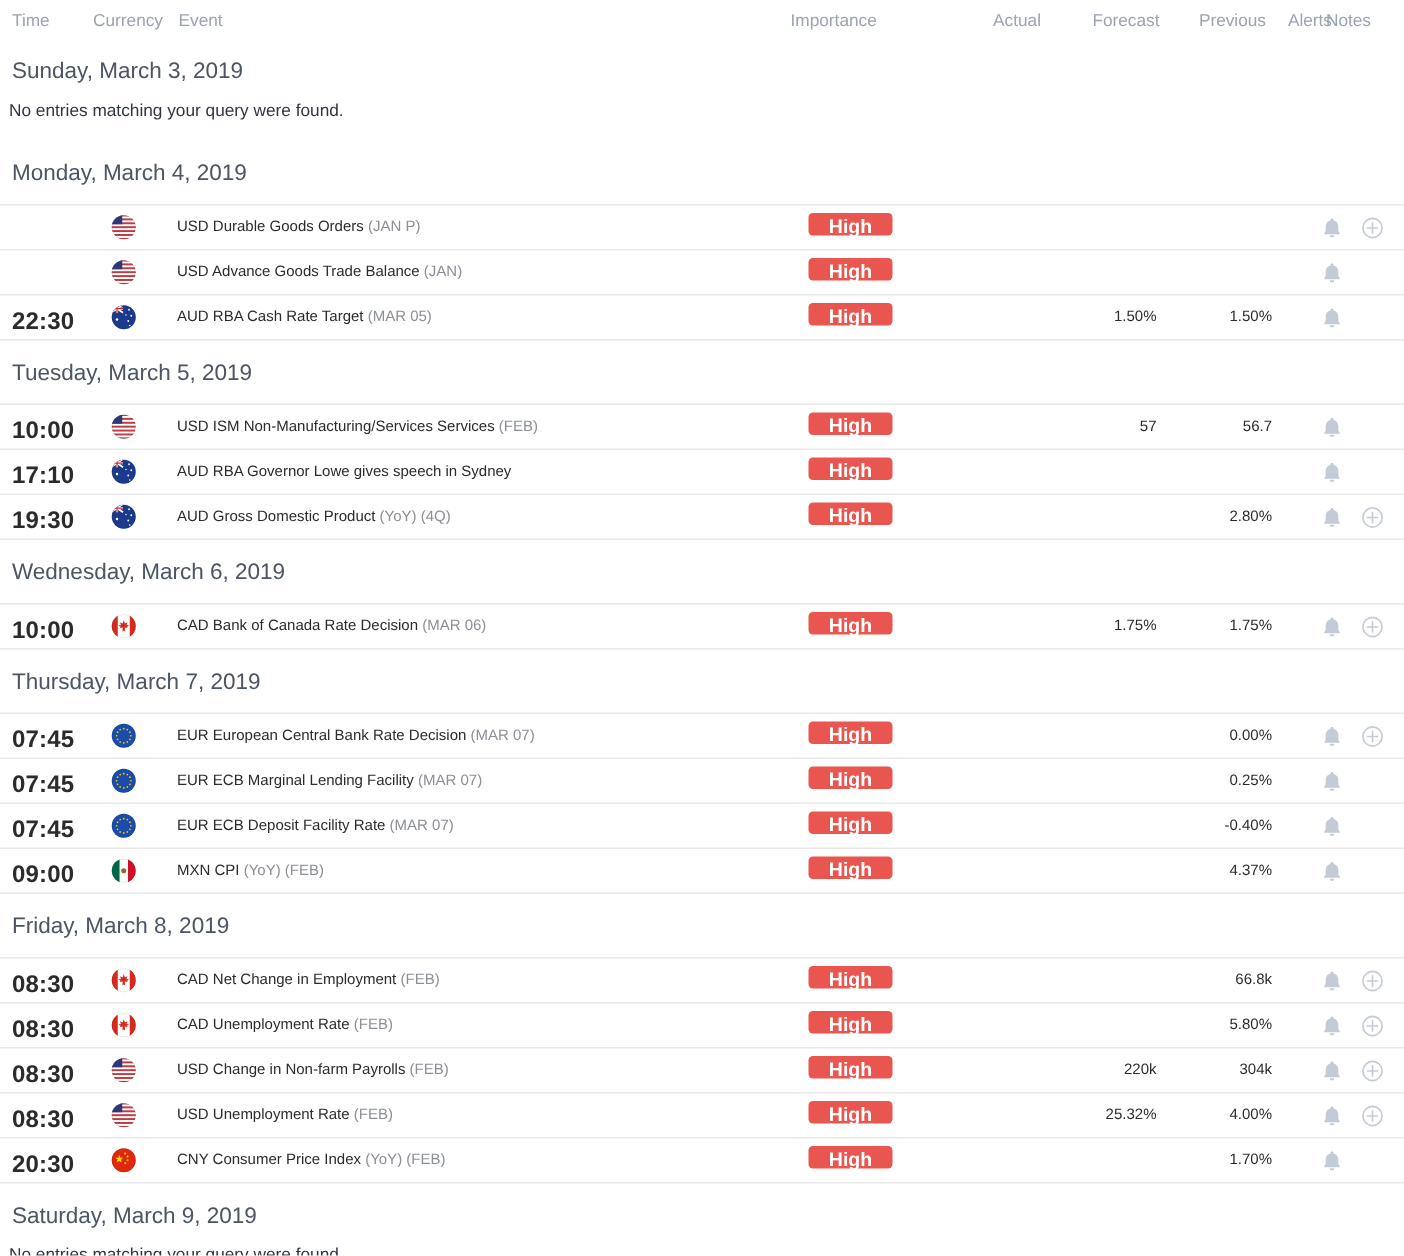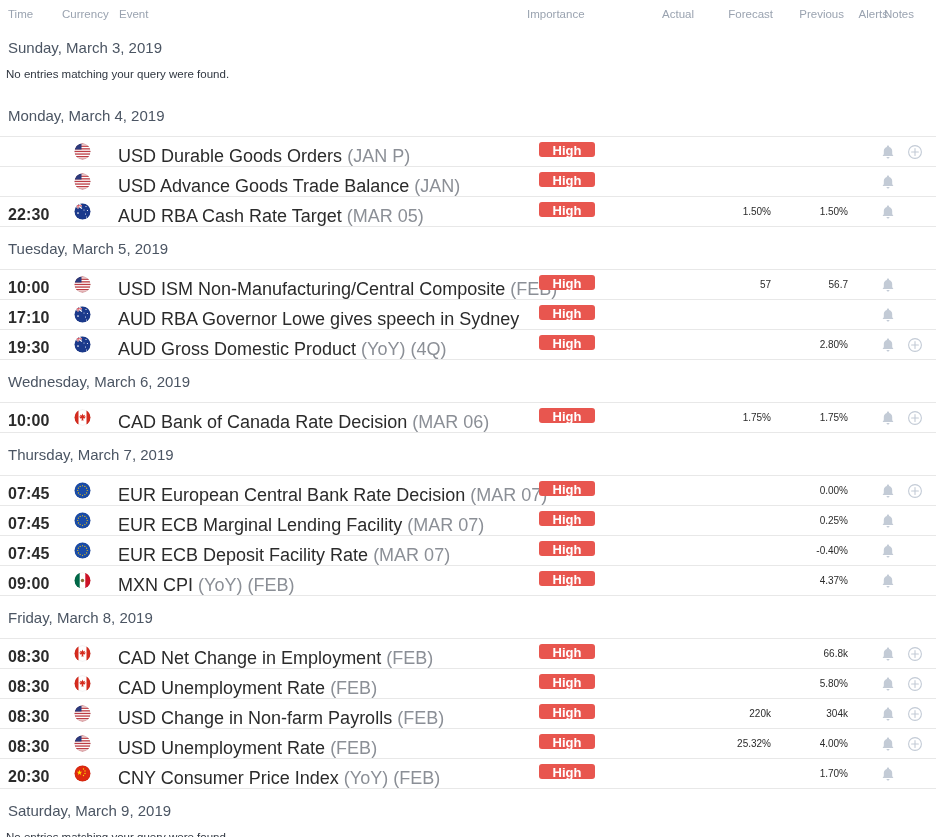--- a/index.html
+++ b/index.html
@@ -75,21 +75,21 @@
   }
   .cell-flag {
     left: 74px;
     top: 6px;
     width: 17px;
     height: 17px;
   }
   .cell-event {
     left: 118px;
     top: 9px;
-    font-size: 18px;
+    font-size: 10px;
     color: #2b2b2b;
     white-space: nowrap;
   }
   .cell-event .paren { color: #8b8f96; }
 
   .cell-importance {
     left: 539px;
     top: 5px;
   }
   .badge {
@@ -300,21 +300,21 @@
                   <rect x="0" y="10.4" width="34" height="2.6" fill="#bd3d44"></rect>
                   <rect x="0" y="15.6" width="34" height="2.6" fill="#bd3d44"></rect>
                   <rect x="0" y="20.8" width="34" height="2.6" fill="#bd3d44"></rect>
                   <rect x="0" y="26" width="34" height="2.6" fill="#bd3d44"></rect>
                   <rect x="0" y="31.2" width="34" height="2.6" fill="#bd3d44"></rect>
                   <rect x="0" y="0" width="15" height="13" fill="#2b3a7c"></rect>
                 </g>
                 <circle cx="17" cy="17" r="15.6" fill="none" stroke="rgba(0,0,0,0.12)" stroke-width="1"></circle>
               </svg>
             </div>
-            <div class="cell-event"><span>USD</span> <span>ISM Non-Manufacturing/Central Composite</span> <span class="paren">(FEB)</span></div>
+            <div class="cell-event"><span>USD</span> <span>ISM Non-Manufacturing/Services Services</span> <span class="paren">(FEB)</span></div>
             <div class="cell-importance">
               <span class="badge" style="background: rgb(232, 86, 79);">High</span>
             </div>
             <div class="cell-actual"></div>
             <div class="cell-forecast">57</div>
             <div class="cell-previous">56.7</div>
             <div class="cell-alert">
               <svg width="16" height="16" viewBox="0 0 16 16" xmlns="http://www.w3.org/2000/svg">
                 <path d="M8 1.6 C8.62 1.6 9.1 2.05 9.1 2.6 L9.1 3 C10.9 3.45 12.2 5 12.2 6.9 L12.2 9.4 C12.2 10.3 12.6 11.05 13.2 11.5 L13.2 12.1 L2.8 12.1 L2.8 11.5 C3.4 11.05 3.8 10.3 3.8 9.4 L3.8 6.9 C3.8 5 5.1 3.45 6.9 3 L6.9 2.6 C6.9 2.05 7.38 1.6 8 1.6 Z" fill="#c3cbd6"></path>
                 <path d="M6.5 12.9 L9.5 12.9 C9.5 13.8 8.83 14.4 8 14.4 C7.17 14.4 6.5 13.8 6.5 12.9 Z" fill="#c3cbd6"></path>

